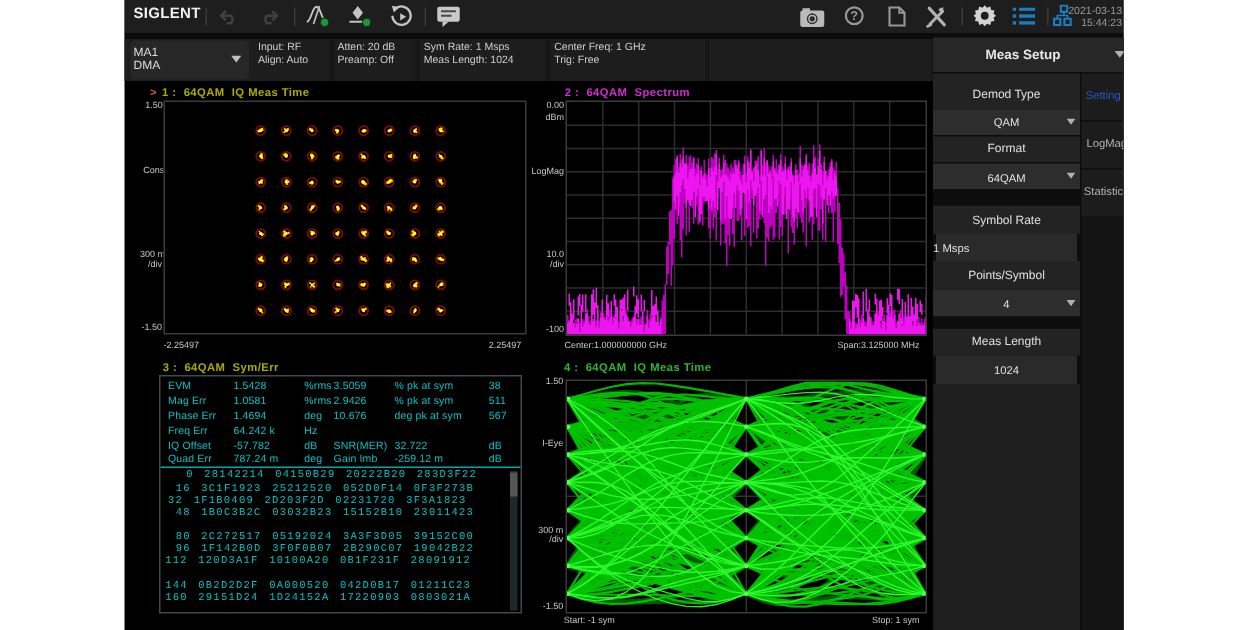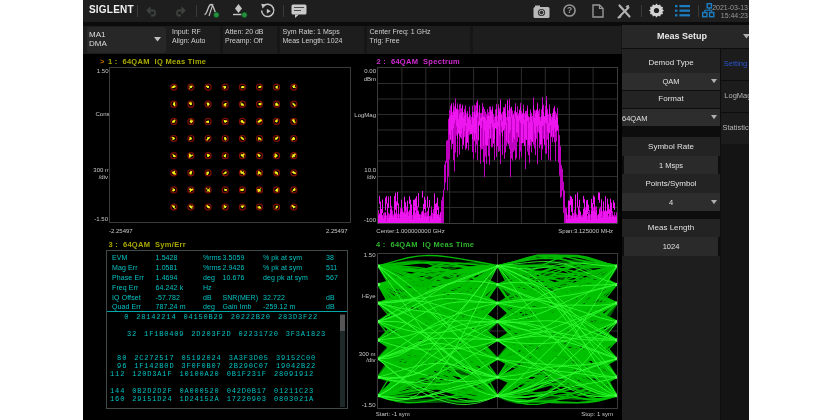--- a/index.html
+++ b/index.html
@@ -1349,21 +1349,23 @@
 <div class="cy" style="left:180px;top:293.6px">32.722</div>
 <div class="cy" style="left:242.9px;top:293.6px">dB</div>
 <div class="cy" style="left:29px;top:303.4px">Quad Err</div>
 <div class="cy" style="left:72.6px;top:303.4px">787.24 m</div>
 <div class="cy" style="left:119.9px;top:303.4px">deg</div>
 <div class="cy" style="left:139.4px;top:303.4px">Gain Imb</div>
 <div class="cy" style="left:180px;top:303.4px">-259.12 m</div>
 <div class="cy" style="left:242.9px;top:303.4px">dB</div>
   <div class="abs" style="left:24px;top:310.8px;width:240.4px;height:1px;background:#00a8a8"></div>
 <div class="hx" style="left:27.1px;top:313.4px">  0 28142214 04150B29 20222B20 283D3F22</div>
-<div class="hx" style="left:37px;top:329.6px"> 32 1F1B0409 2D203F2D 02231720 3F3A1823</div>
+<div class="hx" style="left:27.1px;top:321.5px"> 16 3C1F1923 25212520 052D0F14 0F3F273B</div>
+<div class="hx" style="left:22px;top:329.6px"> 32 1F1B0409 2D203F2D 02231720 3F3A1823</div>
+<div class="hx" style="left:27.1px;top:337.8px"> 48 1B0C3B2C 03032B23 15152B10 23011423</div>
 <div class="hx" style="left:27.1px;top:354px"> 80 2C272517 05192024 3A3F3D05 39152C00</div>
 <div class="hx" style="left:27.1px;top:362.1px"> 96 1F142B0D 3F0F0B07 2B290C07 19042B22</div>
 <div class="hx" style="left:27.1px;top:370.2px">112 120D3A1F 10100A20 0B1F231F 28091912</div>
 <div class="hx" style="left:27.1px;top:386.5px">144 0B2D2D2F 0A000520 042D0B17 01211C23</div>
 <div class="hx" style="left:27.1px;top:394.6px">160 29151D24 1D24152A 17220903 0803021A</div>
   <div class="abs" style="left:257px;top:313.5px;width:4.5px;height:93px;background:#1e2929"></div>
   <div class="abs" style="left:257px;top:315px;width:4.5px;height:15.5px;background:#555"></div>
 
   <div class="abs" style="left:538.5px;top:25px;width:135.5px;height:395px;background:#0d0d0d"></div>
   <div class="abs" style="left:538.5px;top:25px;width:135.5px;height:23px;background:#272727"></div>
@@ -1382,23 +1384,23 @@
   <div class="abs" style="left:539px;top:193px;width:98px;height:18px;background:#2d2d2d"></div>
   <div class="abs" style="left:539px;top:218.5px;width:98px;height:18.5px;background:#232323"></div>
   <div class="abs" style="left:541px;top:237px;width:94px;height:18.5px;background:#2a2a2a"></div>
   <div class="abs" style="left:539px;top:255.5px;width:98px;height:164.5px;background:#1e1e1e"></div>
   <div class="abs" style="left:539px;top:126.4px;width:98px;height:10.6px;background:#0d0d0d"></div>
   <div class="abs" style="left:539px;top:211px;width:98px;height:7.5px;background:#0d0d0d"></div>
 
   <div class="lab" style="left:539px;width:98px;top:60.4px;text-align:center;font-size:8px;color:#e0e0e0">Demod Type</div>
   <div class="lab" style="left:539px;width:98px;top:79.2px;text-align:center;font-size:7.5px;color:#e0e0e0">QAM</div>
   <div class="lab" style="left:539px;width:98px;top:96px;text-align:center;font-size:8px;color:#e0e0e0">Format</div>
-  <div class="lab" style="left:539px;width:98px;top:115.5px;text-align:left;font-size:7.5px;color:#e0e0e0">64QAM</div>
+  <div class="lab" style="left:539px;width:98px;top:115.5px;text-align:center;font-size:7.5px;color:#e0e0e0">64QAM</div>
   <div class="lab" style="left:539px;width:98px;top:143.5px;text-align:center;font-size:8px;color:#e0e0e0">Symbol Rate</div>
-  <div class="lab" style="left:539px;width:98px;top:163px;text-align:center;font-size:7.5px;color:#e0e0e0">1 Msps</div>
+  <div class="lab" style="left:539px;width:98px;top:163px;font-size:7.5px;color:#e0e0e0">1 Msps</div>
   <div class="lab" style="left:539px;width:98px;top:180.5px;text-align:center;font-size:8px;color:#e0e0e0">Points/Symbol</div>
   <div class="lab" style="left:539px;width:98px;top:200px;text-align:center;font-size:7.5px;color:#e0e0e0">4</div>
   <div class="lab" style="left:539px;width:98px;top:224.5px;text-align:center;font-size:8px;color:#e0e0e0">Meas Length</div>
   <div class="lab" style="left:539px;width:98px;top:244px;text-align:center;font-size:7.5px;color:#e0e0e0">1024</div>
   <svg class="abs" style="left:628px;top:78.8px" width="6" height="4.5" viewBox="0 0 6 4.5">
       <path d="M0 0 H6 L3 4.2 Z" fill="#b0b0b0"></path>
     </svg>
   <svg class="abs" style="left:628px;top:115px" width="6" height="4.5" viewBox="0 0 6 4.5">
       <path d="M0 0 H6 L3 4.2 Z" fill="#b0b0b0"></path>
     </svg>

